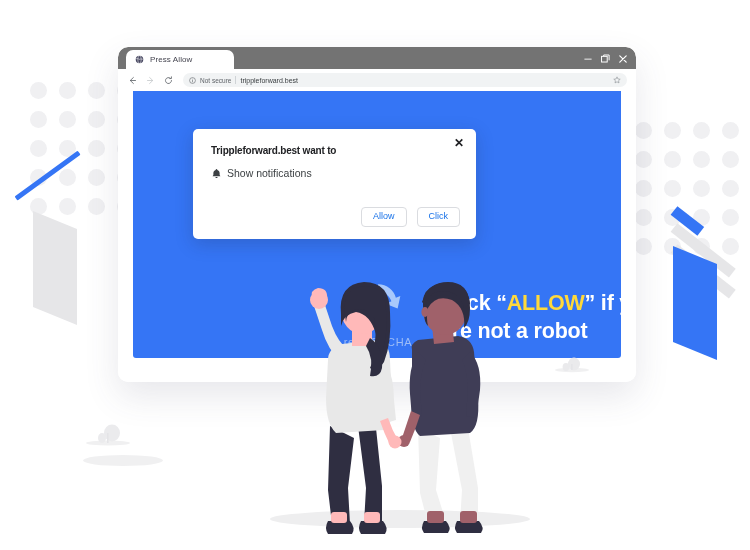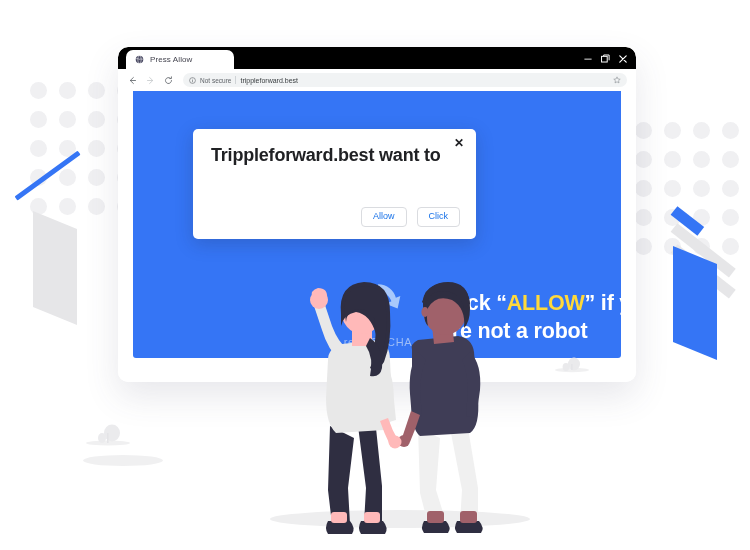--- a/index.html
+++ b/index.html
@@ -86,21 +86,21 @@
     height: 335px;
     border-radius: 10px;
     background: #ffffff;
     box-shadow: 0 14px 34px rgba(70,70,100,0.13);
     overflow: hidden;
   }
 
   .titlebar {
     position: relative;
     height: 22px;
-    background: #000000;
+    background: #737373;
     border-radius: 10px 10px 0 0;
   }
 
   .tab {
     position: absolute;
     left: 8px;
     top: 3px;
     height: 19px;
     width: 108px;
     background: #ffffff;
@@ -260,21 +260,21 @@
     right: 12px;
     top: 8px;
     font-size: 12px;
     line-height: 1;
     color: #202124;
     cursor: pointer;
     font-weight: bold;
   }
 
   .notif-title {
-    font-size: 18px;
+    font-size: 10px;
     font-weight: bold;
     color: #202124;
     letter-spacing: -.2px;
     margin: 0 0 11px 0;
     white-space: nowrap;
   }
 
   .notif-row {
     display: flex;
     align-items: center;
@@ -485,20 +485,27 @@
       </div>
 
       <div class="headline">
         <span>Click “</span><span class="hl-accent">ALLOW</span><span>” if you</span><br>
         <span>are not a robot</span>
       </div>
 
       <div class="notif">
         <span class="notif-close">✕</span>
         <div class="notif-title">Trippleforward.best want to</div>
+        <div class="notif-row">
+          <svg width="11" height="11" viewBox="0 0 14 14">
+            <path d="M7 1.3 C7.6 1.3 8 1.7 8 2.2 L8 2.6 C9.9 3.1 11 4.7 11 6.6 L11 9 L12 10.6 L2 10.6 L3 9 L3 6.6 C3 4.7 4.1 3.1 6 2.6 L6 2.2 C6 1.7 6.4 1.3 7 1.3 Z" fill="#3c4043"></path>
+            <path d="M5.6 11.3 L8.4 11.3 C8.4 12.2 7.8 12.8 7 12.8 C6.2 12.8 5.6 12.2 5.6 11.3 Z" fill="#3c4043"></path>
+          </svg>
+          <span class="notif-row-label">Show notifications</span>
+        </div>
         <div class="notif-actions">
           <button class="btn">Allow</button>
           <button class="btn">Click</button>
         </div>
       </div>
     </div>
   </div>
 
   <div class="small-ellipse"></div>
   <svg width="60" height="30" viewBox="0 0 60 30" style="position:absolute; left:78px; top:418px;">

